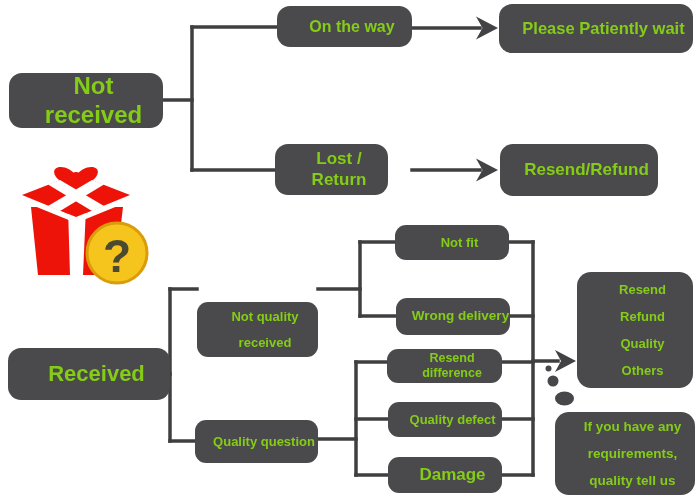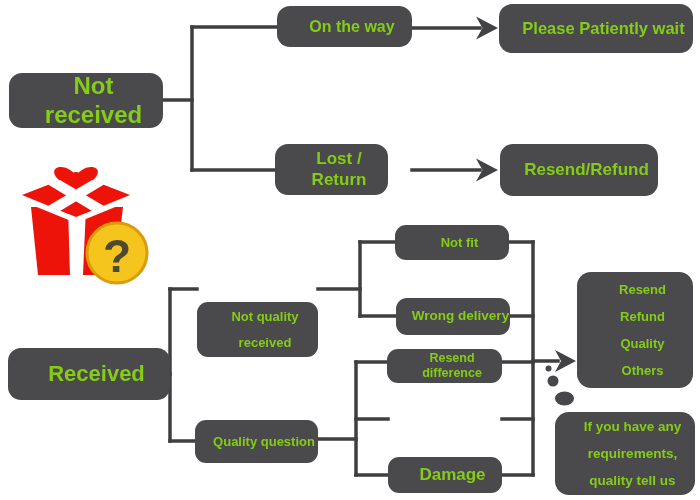--- a/index.html
+++ b/index.html
@@ -128,20 +128,23 @@
   </div>
 
   <div class="node small" style="left:396px; top:298px; width:114px; height:37px; font-size:13.5px;">
     <span>Wrong delivery</span>
   </div>
 
   <div class="node small" style="left:387px; top:349px; width:115px; height:34px; font-size:12.5px;">
     <span>Resend difference</span>
   </div>
 
+  <div class="node small" style="left:388px; top:402px; width:114px; height:35px; font-size:13px;">
+    <span>Quality defect</span>
+  </div>
 
   <div class="node small" style="left:388px; top:457px; width:114px; height:36px; font-size:17px;">
     <span>Damage</span>
   </div>
 
   <div class="node" style="left:577px; top:272px; width:116px; height:116px; font-size:13px; line-height:27px; border-radius:14px;">
     <span>Resend</span>
     <span>Refund</span>
     <span>Quality</span>
     <span>Others</span>

